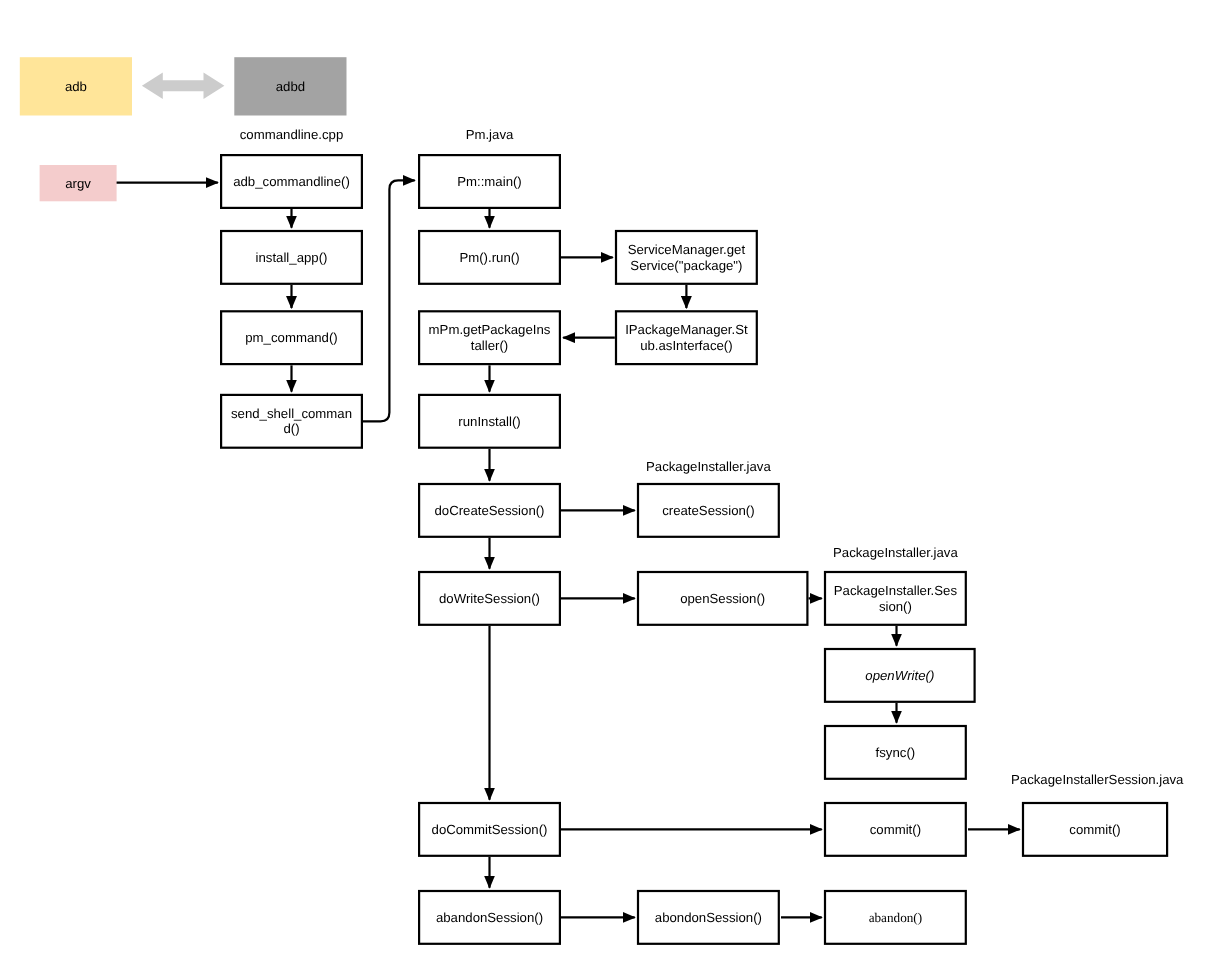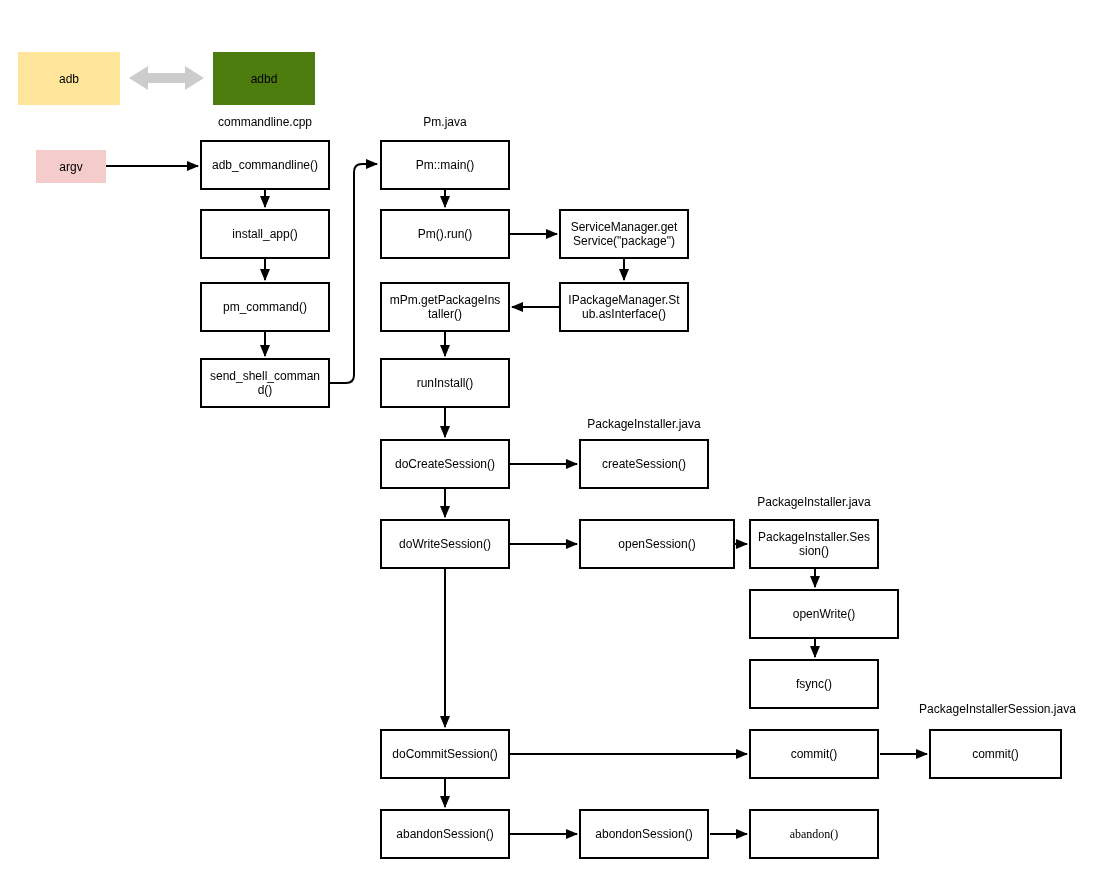--- a/index.html
+++ b/index.html
@@ -32,21 +32,21 @@
     position: absolute;
     box-sizing: border-box;
     border: none;
     display: flex;
     align-items: center;
     justify-content: center;
     text-align: center;
     z-index: 2;
   }
   .fill-adb  { background: #FFE599; }
-  .fill-adbd { background: #4d7c0f; }
+  .fill-adbd { background: #a3a3a3; }
   .fill-argv { background: #F4CCCC; }
   .file-label {
     position: absolute;
     text-align: center;
     white-space: nowrap;
     z-index: 2;
   }
 </style>
 </head>
 <body>
@@ -113,20 +113,20 @@
   <div class="node" style="left:380px; top:439px; width:130px; height:50px;">doCreateSession()</div>
   <div class="node" style="left:380px; top:519px; width:130px; height:50px;">doWriteSession()</div>
   <div class="node" style="left:380px; top:729px; width:130px; height:50px;">doCommitSession()</div>
   <div class="node" style="left:380px; top:809px; width:130px; height:50px;">abandonSession()</div>
 
   <div class="node" style="left:579px; top:439px; width:130px; height:50px;text-align:center;">createSession()</div>
   <div class="node" style="left:579px; top:519px; width:156px; height:50px;">openSession()</div>
   <div class="node" style="left:579px; top:809px; width:130px; height:50px;">abondonSession()</div>
 
   <div class="node" style="left:749px; top:519px; width:130px; height:50px;">PackageInstaller.Session()</div>
-  <div class="node" style="left:749px; top:589px; width:150px; height:50px;">openWrite()</div>
+  <div class="node" style="left:749px; top:589px; width:138px; height:50px;font-style:italic;">openWrite()</div>
   <div class="node" style="left:749px; top:659px; width:130px; height:50px;">fsync()</div>
   <div class="node" style="left:749px; top:729px; width:130px; height:50px;">commit()</div>
   <div class="node" style="left:749px; top:809px; width:130px; height:50px;font-family:Liberation Serif, serif;">abandon()</div>
 
   <div class="node" style="left:929px; top:729px; width:133px; height:50px;">commit()</div>
 
 </div>
 
 </body></html>

